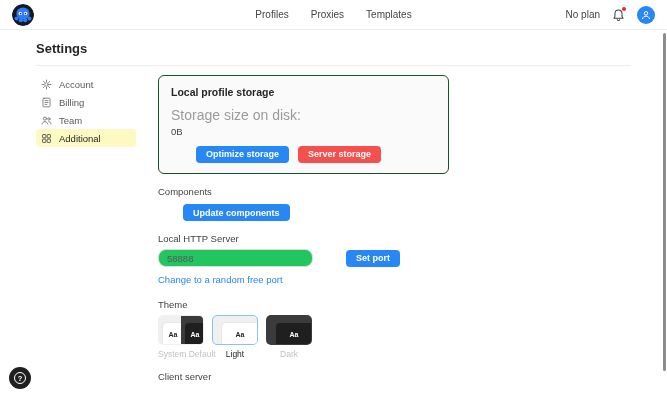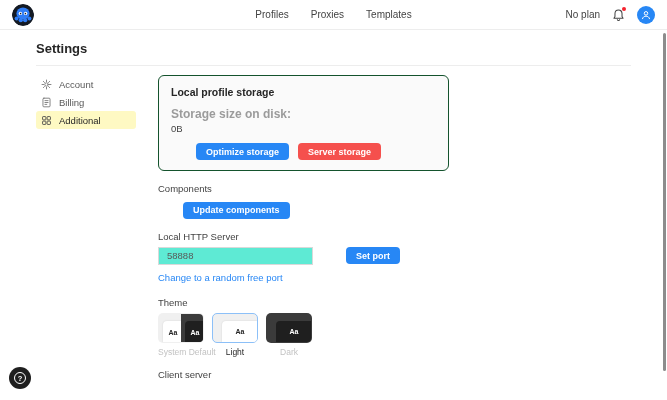--- a/index.html
+++ b/index.html
@@ -33,33 +33,33 @@
     padding:0 5px; border-radius:3px; font-size:9.5px; color:#595959; cursor:pointer; }
   .side-item.selected { background:#fef9c3; color:#262626; }
   .side-icon { width:11px; height:11px; display:block; flex-shrink:0; }
 
   .main { margin-left:22px; width:291px; }
   .section-title { font-size:10px; font-weight:700; color:#262626; margin:2px 0 10px; }
 
   .card { background:#fafafa; border:1px solid #14532d; border-radius:6px;
     padding:10px 12px; width:291px; }
   .card-title { font-size:10.5px; font-weight:700; margin-bottom:9px; }
-  .muted { font-size:12px; color:#9b9b9b; line-height:1.25;font-weight:bold; }
+  .muted { font-size:14px; color:#9b9b9b; line-height:1.25; }
   .size-value { font-size:9.5px; color:#434343; margin:1px 0 9px; }
   .btn-row { display:flex; gap:9px; }
   .btn { border:none; border-radius:4px; height:17px; padding:0 10px;
     font-size:9px; font-weight:700; color:#fff; cursor:pointer;
     font-family:"Liberation Sans", sans-serif; }
   .btn-blue { background:#2787F5;margin-left:25px; }
   .btn-red { background:#F5504D; }
 
   .field-label { font-size:9.5px; color:#434343; margin:12px 0 5px; }
   .input-row { display:flex; gap:8px; align-items:center; }
-  .text-input { width:155px; height:18px; border:1px solid #d9d9d9; border-radius:0;
-    padding:0 8px; font-size:9.5px; color:#595959; background:#5eead4;
+  .text-input { width:155px; height:18px; border:1px solid #d9d9d9; border-radius:8px;
+    padding:0 8px; font-size:9.5px; color:#595959; background:#22c55e;
     font-family:"Liberation Sans", sans-serif; outline:none; }
   .link { display:inline-block; font-size:9.5px; color:#2787F5; margin:7px 0 2px;
     cursor:pointer; text-decoration:none; }
 
   
   .theme-row { display:flex; gap:8px; margin-top:2px; }
   .theme-card { width:46px; height:30px; border-radius:5px; position:relative;
     overflow:hidden; cursor:pointer; border:1px solid transparent; background:#f0f0f0; }
   .theme-card.selected { border-color:#8cc0f8; }
   .theme-card.dark { background:#3b3b3b; }
@@ -143,20 +143,29 @@
       </svg>
       <span>Account</span>
     </div>
     <div class="side-item">
       <svg class="side-icon" viewBox="0 0 14 14" fill="none" stroke="#737373" stroke-width="1.1" stroke-linecap="round">
         <rect x="2.5" y="1.5" width="9" height="11" rx="1.2"></rect>
         <path d="M5 4.6h4M5 7h4M5 9.4h2.4"></path>
       </svg>
       <span>Billing</span>
     </div>
+    <div class="side-item">
+      <svg class="side-icon" viewBox="0 0 14 14" fill="none" stroke="#737373" stroke-width="1.1" stroke-linecap="round">
+        <circle cx="5" cy="4.6" r="2"></circle>
+        <path d="M1.4 11.6c.3-2 1.7-3.2 3.6-3.2s3.3 1.2 3.6 3.2"></path>
+        <circle cx="10" cy="5" r="1.5"></circle>
+        <path d="M9.8 8.4c1.6.2 2.7 1.3 2.9 3"></path>
+      </svg>
+      <span>Team</span>
+    </div>
     <div class="side-item selected">
       <svg class="side-icon" viewBox="0 0 14 14" fill="none" stroke="#434343" stroke-width="1.1">
         <rect x="2" y="2" width="4.2" height="4.2" rx="0.8"></rect>
         <rect x="7.8" y="2" width="4.2" height="4.2" rx="0.8"></rect>
         <rect x="2" y="7.8" width="4.2" height="4.2" rx="0.8"></rect>
         <rect x="7.8" y="7.8" width="4.2" height="4.2" rx="0.8"></rect>
       </svg>
       <span>Additional</span>
     </div>
   </div>

